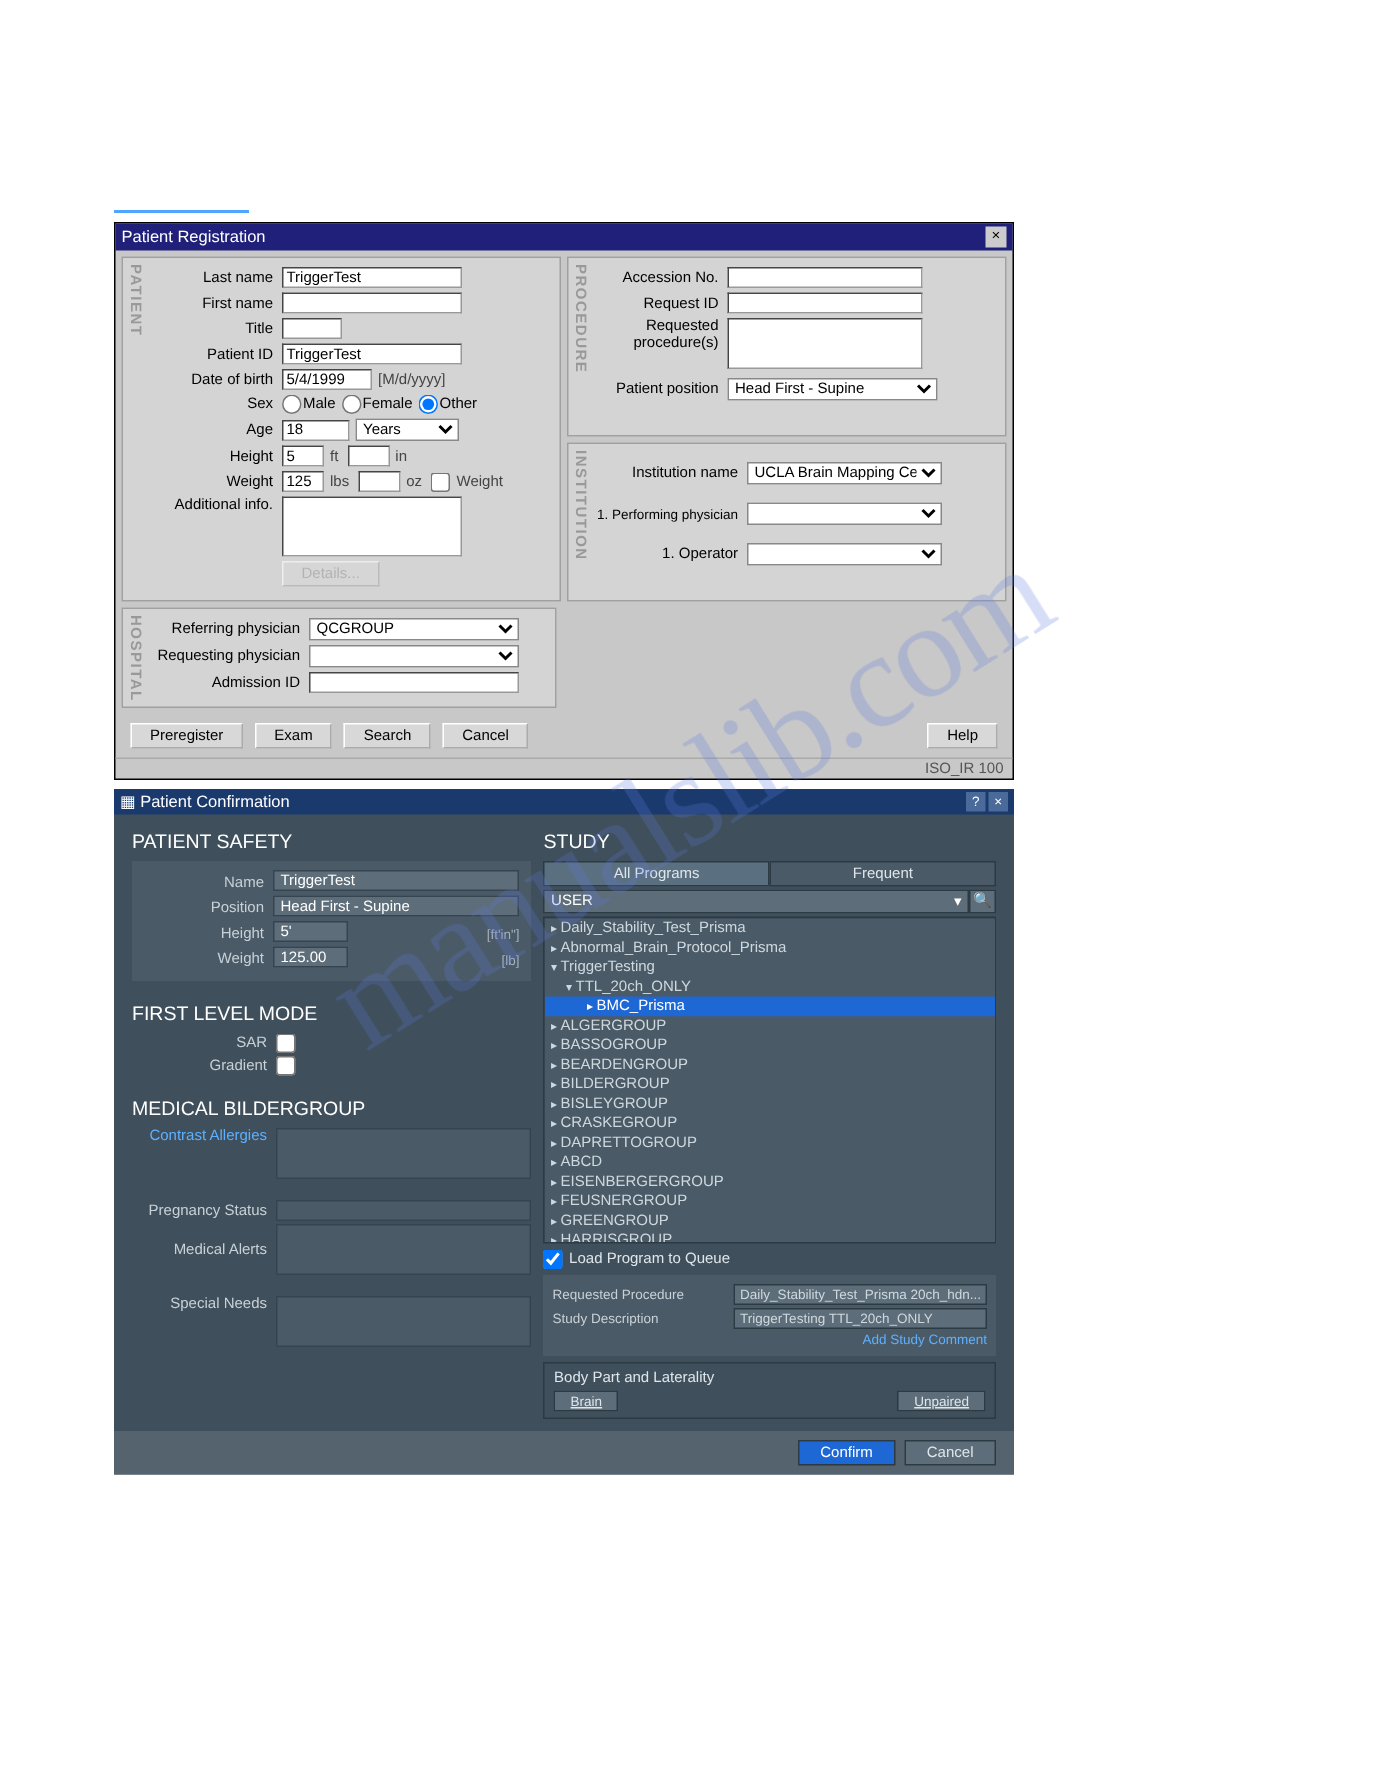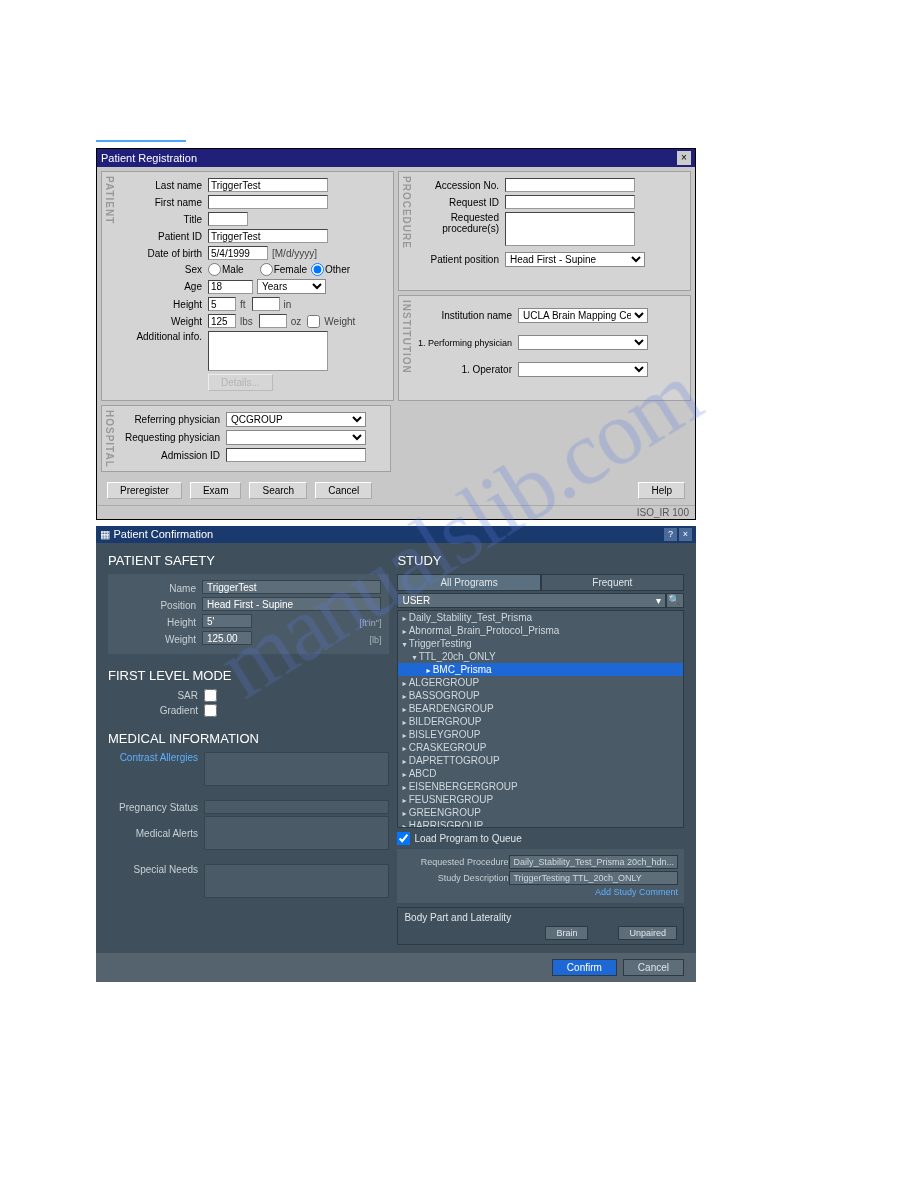--- a/index.html
+++ b/index.html
@@ -1,17 +1,17 @@
 <!DOCTYPE html>
 <html><head>
 <meta charset="utf-8">
 <style>
   * { box-sizing: border-box; margin: 0; padding: 0; }
   body { font-family: Arial, sans-serif; font-size: 11px; background: #fff; width: 918px; position: relative; }
-  .page { padding: 140px 120px 80px 96px; position: relative; }
+  .page { padding: 140px 120px 80px 76px; position: relative; }
   .hr-blue { border: none; border-top: 2px solid #4da6ff; width: 90px; margin-bottom: 6px; }
 
   
   .win-reg { border: 1px solid #000; width: 600px; background: #c8c8c8; }
   .titlebar { background: #20207a; color: #fff; font-size: 11px; padding: 2px 4px; display: flex; justify-content: space-between; align-items: center; }
   .titlebar .x { background: #ccc; color: #000; width: 14px; height: 14px; font-size: 10px; text-align: center; line-height: 13px; cursor: pointer; }
   .reg-body { padding: 4px; display: grid; grid-template-columns: 1fr 1fr; gap: 4px; }
   .panel-g { background: #d4d4d4; border: 1px solid #a0a0a0; padding: 6px 8px 6px 18px; position: relative; }
   .vlabel { position: absolute; left: 2px; top: 4px; writing-mode: vertical-lr; text-orientation: mixed; font-size: 10px; letter-spacing: 1px; color: #999; font-weight: bold; }
   .row { display: flex; align-items: center; margin-bottom: 3px; font-size: 10px; }
@@ -52,25 +52,25 @@
   .user-sel { flex: 1; background: #5d6d79; border: 1px solid #2c3a44; color: #fff; font-size: 10px; padding: 1px 4px; }
   .search-btn { width: 18px; background: #5d6d79; border: 1px solid #2c3a44; text-align: center; font-size: 10px; cursor: pointer; }
   .tree { background: #4a5a66; border: 1px solid #2c3a44; height: 218px; overflow-y: auto; font-size: 10px; }
   .tree-item { padding: 1px 4px; color: #cfd8de; cursor: pointer; }
   .tree-item::before { content: "▸ "; font-size: 8px; }
   .tree-item.open::before { content: "▾ "; }
   .tree-sub { padding-left: 14px; }
   .tree-sel { background: #1e68d6; color: #fff; }
   .cbrow { display: flex; align-items: center; gap: 4px; font-size: 10px; margin: 4px 0; }
   .drow2 { display: flex; align-items: center; margin: 2px 0; font-size: 10px; }
-  .drow2 .l { width: 105px; text-align: right; margin-right: 1px; color: #c8d1d7; font-size: 9px; }
+  .drow2 .l { width: 105px; margin-right: 16px; color: #c8d1d7; font-size: 9px; }
   .drow2 .v { flex: 1; background: #5d6d79; border: 1px solid #2c3a44; padding: 1px 3px; color: #cfd8de; font-size: 9px; overflow: hidden; white-space: nowrap; }
   .addlink { text-align: right; color: #5eb0ff; font-size: 9px; cursor: pointer; margin: 2px 0; }
   .bpl { border: 1px solid #2c3a44; padding: 4px 6px; margin-top: 4px; font-size: 10px; }
-  .bpl-row { display: flex; justify-content: flex-end; gap: 30px; margin-top: 3px; }
+  .bpl-row { display: flex; justify-content: space-between; gap: 30px; margin-top: 3px; text-decoration: underline; }
   .bpl-val { background: #5d6d79; border: 1px solid #2c3a44; padding: 1px 10px; font-size: 9px; }
   .conf-btnrow { display: flex; justify-content: flex-end; gap: 6px; padding: 6px 12px; background: #54636e; }
   .dbtn { padding: 2px 14px; border: 1px solid #2c3a44; background: #5d6d79; color: #dfe6eb; font-size: 10px; cursor: pointer; }
   .dbtn.primary { background: #1e68d6; color: #fff; }
 
   
   .wm { position: absolute; left: 50%; top: 50%; transform: translate(-50%,-50%) rotate(-32deg); font-size: 90px; color: rgba(90,120,220,0.25); pointer-events: none; font-family: Georgia, serif; letter-spacing: -2px; }
 
   
   .tree::-webkit-scrollbar { width: 10px; }
@@ -109,21 +109,21 @@
             <input class="txt" style="width: 120px;" value="TriggerTest">
           </div>
         <div class="row">
             <span class="lbl">Date of birth</span>
             <input class="txt" style="width: 60px;" value="5/4/1999">
             <span class="hint">[M/d/yyyy]</span>
           </div>
         <div class="row">
             <span class="lbl">Sex</span>
           <input type="radio" style="">
-            <span style="margin:0 16px 0 1px">Male</span>
+            <span style="margin:0 4px 0 1px">Male</span>
           <input type="radio" style="">
             <span style="margin:0 4px 0 1px">Female</span>
           <input type="radio" checked="" style="">
             <span style="margin-left:1px">Other</span>
         </div>
         <div class="row">
             <span class="lbl">Age</span>
             <input class="txt" style="width: 45px;" value="18">
             <select class="sel" style="width:69px;margin-left:4px"><option>Years</option></select>
           </div>
@@ -253,21 +253,21 @@
         <div class="section-h" style="margin-top:14px">FIRST LEVEL MODE</div>
         <div class="llabel">
             <span class="dlbl2">SAR</span>
             <input type="checkbox" style="">
           </div>
         <div class="llabel">
             <span class="dlbl2">Gradient</span>
             <input type="checkbox" style="">
           </div>
 
-        <div class="section-h" style="margin-top:14px">MEDICAL INFORMATION</div>
+        <div class="section-h" style="margin-top:14px">MEDICAL BILDERGROUP</div>
         <div class="llabel" style="align-items:flex-start">
             <span class="dlbl2" style="color:#5eb0ff">Contrast Allergies</span>
             <div class="dtext"></div>
           </div>
         <div class="llabel" style="margin-top:14px">
             <span class="dlbl2">Pregnancy Status</span>
             <div class="dtext" style="height:14px"></div>
           </div>
         <div class="llabel" style="align-items:center">
             <span class="dlbl2">Medical Alerts</span>

